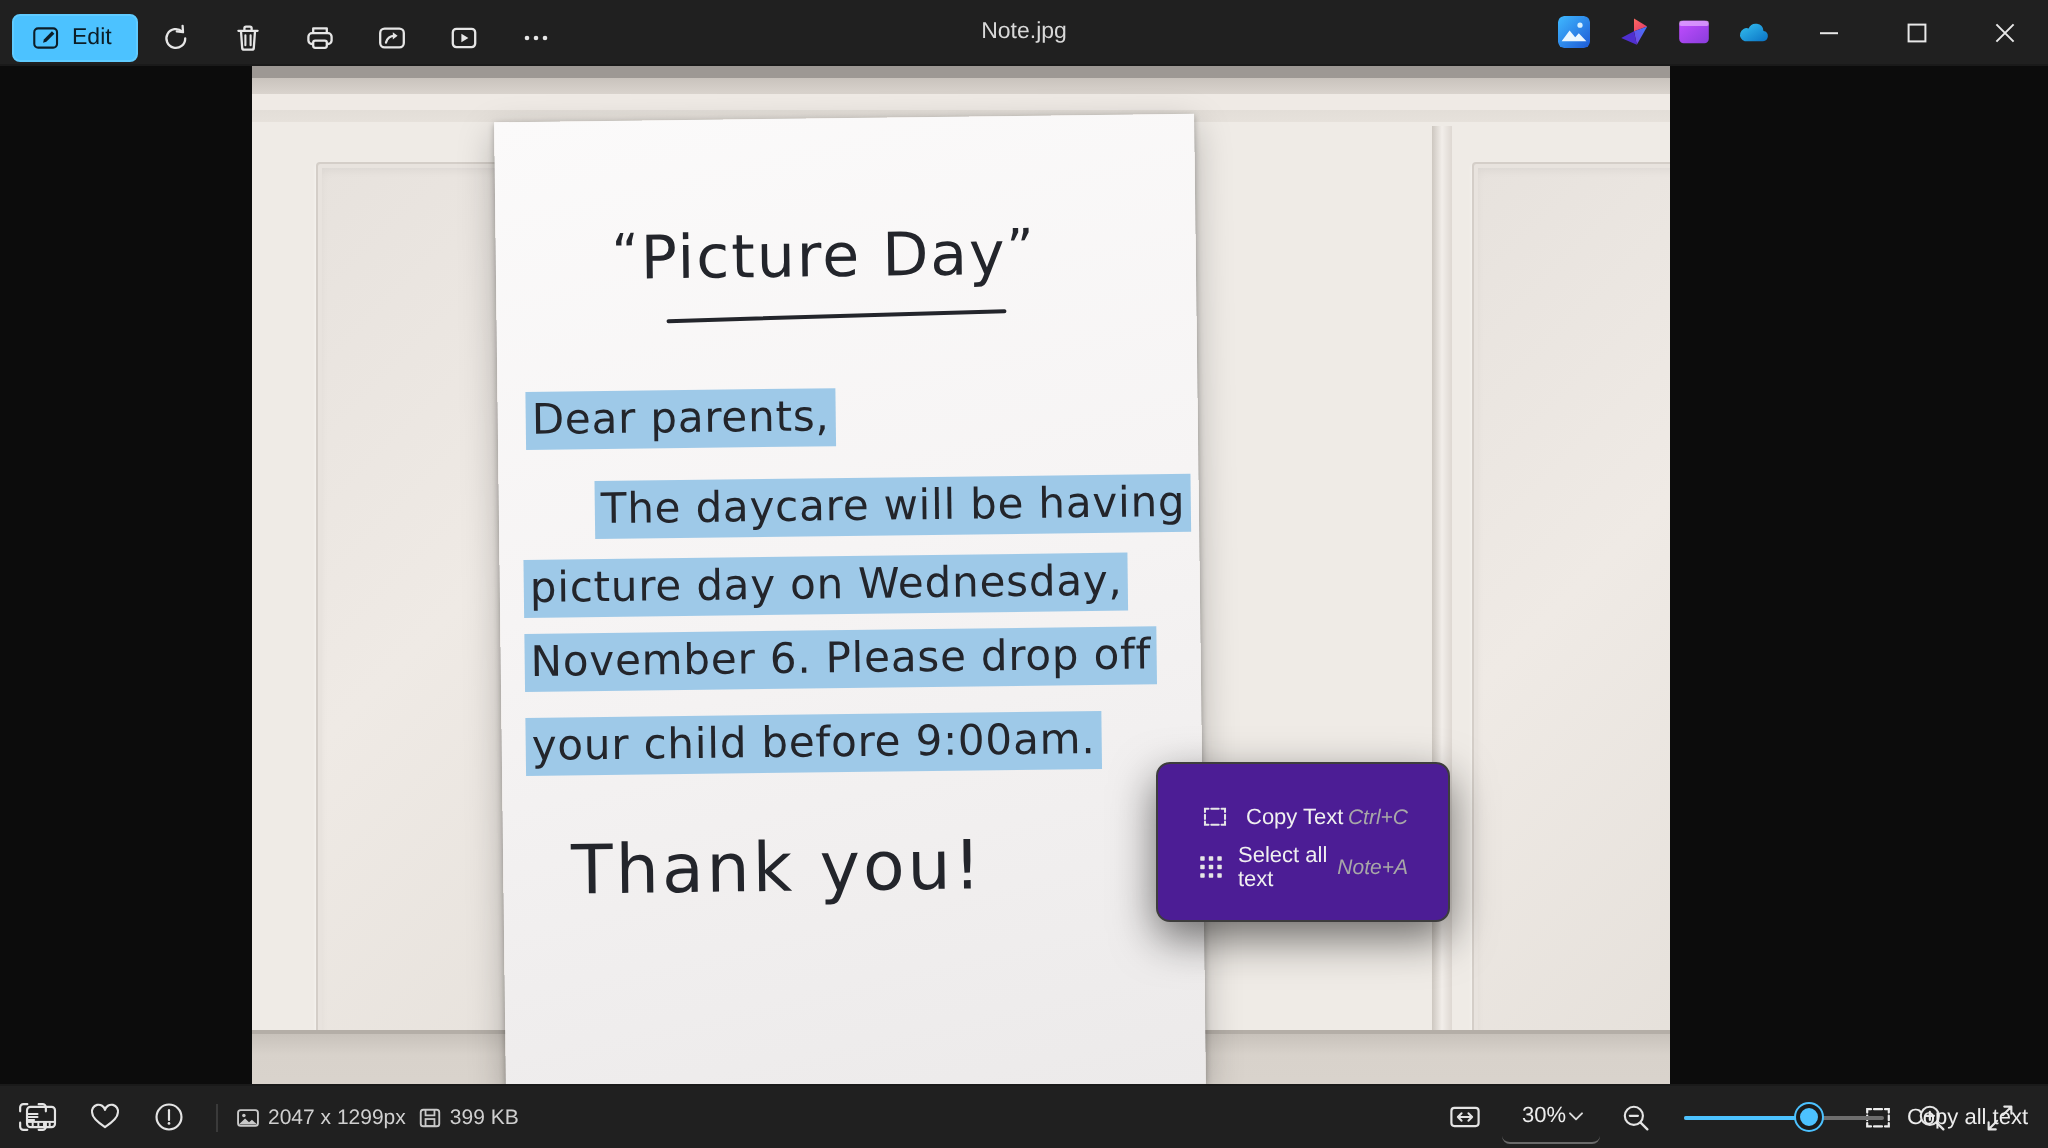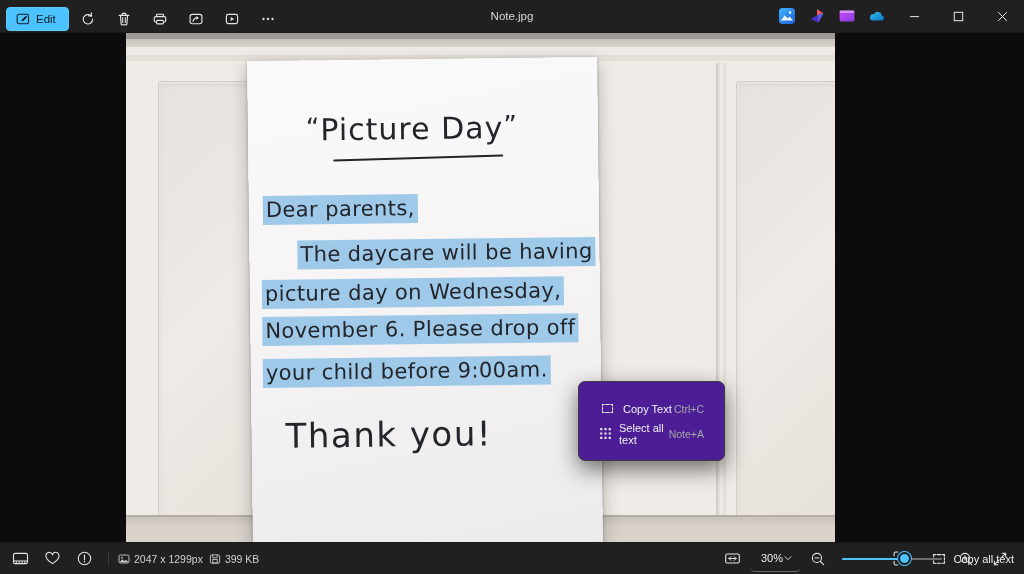--- a/index.html
+++ b/index.html
@@ -165,21 +165,21 @@
   .ctxitem {
     display: flex; align-items: center;
     height: 25px; padding: 0 6px 0 6px;
     border-radius: 4px; cursor: pointer;
     color: #f0f0f0; font-size: 11px;
   }
   .ctx-ico {
     width: 17px; display: flex; align-items: center; justify-content: center;
     margin-right: 7px; color: #e6e6e6;
   }
-  .ctx-accel { margin-left: auto; color: #a8a8a8; font-size: 10.5px; }
+  .ctx-accel { margin-left: auto; color: #a8a8a8; font-size: 10.5px; font-style: italic; }
 
   
   .statusbar {
     height: 32px; flex: 0 0 32px;
     background: #202020;
     display: flex; align-items: center;
     position: relative;
     border-top: 1px solid #1a1a1a;
     color: #e0e0e0;
   }
@@ -192,21 +192,21 @@
   .sb-meta {
     display: flex; align-items: center; gap: 6px;
     font-size: 10.5px; color: #d0d0d0;
     margin-left: 8px; padding-left: 9px;
     border-left: 1px solid #3a3a3a;
     height: 14px;
   }
   .meta-grp { display: flex; align-items: center; gap: 4px; }
   .sb-center {
     position: absolute; left: 0; right: 0;
-    display: flex; align-items: center; justify-content: flex-end; gap: 6px;
+    display: flex; align-items: center; justify-content: space-between; gap: 6px;
     pointer-events: none;
   }
   .sb-center > * { pointer-events: auto; }
   .copyall {
     display: flex; align-items: center; gap: 7px;
     height: 26px; padding: 0 10px;
     border-radius: 4px; cursor: pointer;
     font-size: 11px; color: #ededed;
   }
   .sb-right {

